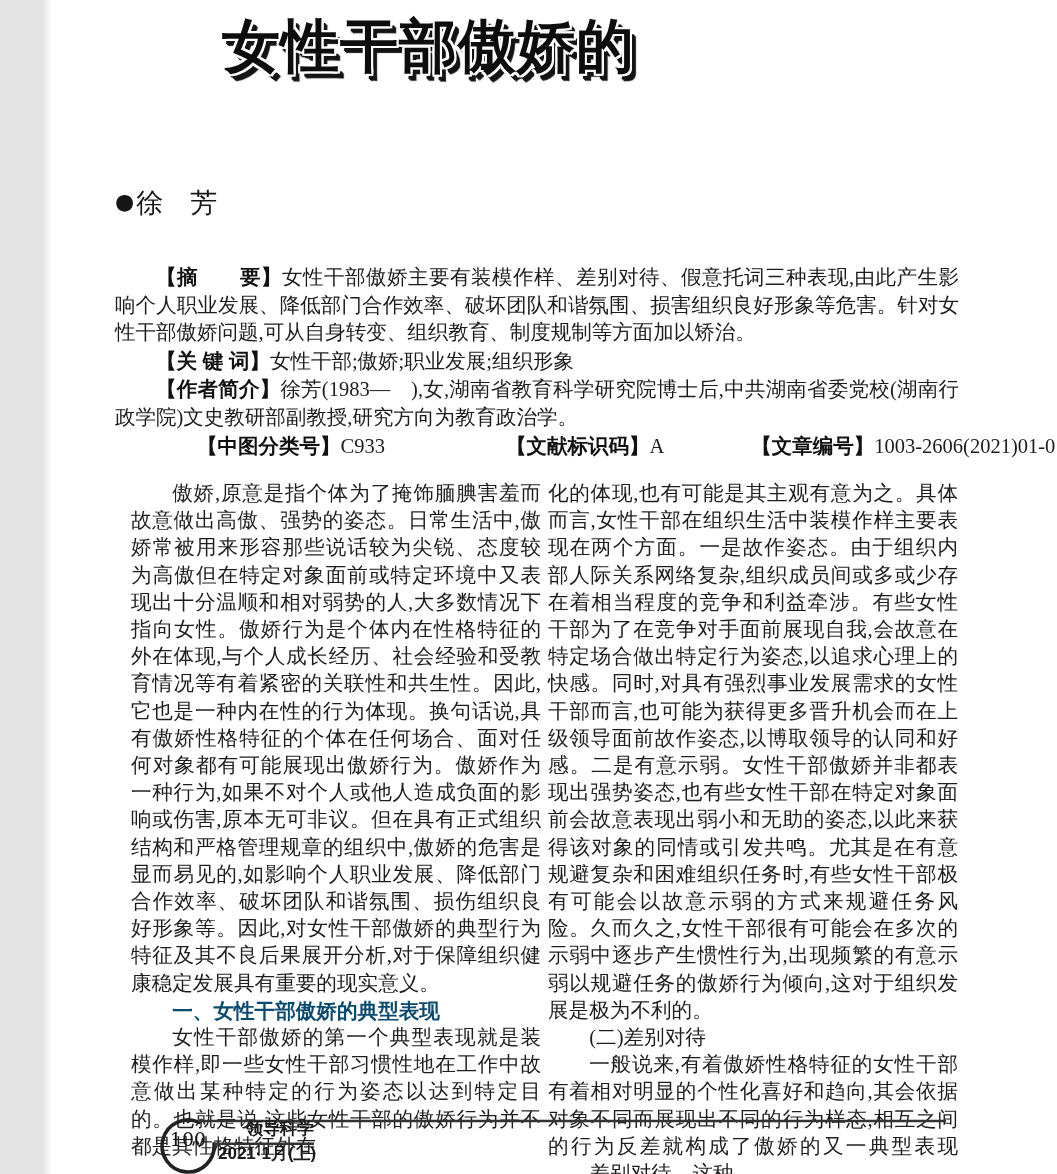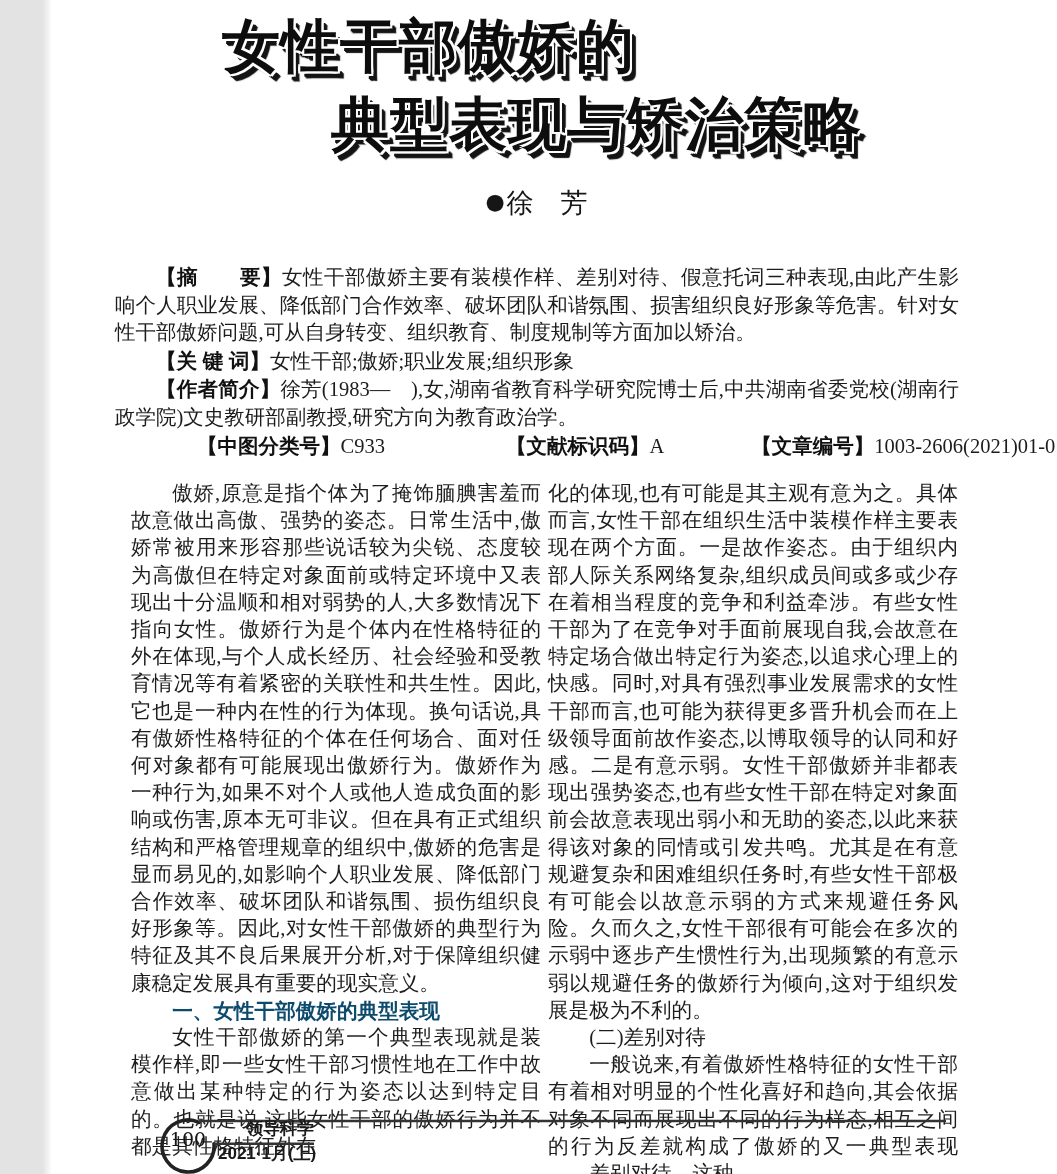--- a/index.html
+++ b/index.html
@@ -29,21 +29,21 @@
       -2px -2px 0 #fff, 0 -2px 0 #fff, 2px -2px 0 #fff,
       -2px  0   0 #fff, 2px  0   0 #fff,
       -2px  2px 0 #fff, 0  2px 0 #fff, 2px 2px 0 #fff,
       4px 5px 0 #141414, 5px 6px 0 #141414, 6px 7px 1px #141414;
   }
   .title-1{left:222px;top:8px;}
   .title-2{left:331px;top:86px;}
   
   .byline{
     position:absolute;left:115px;top:185px;width:843px;
-    text-align:center;font-size:27px;color:#161616;
+    font-size:27px;color:#161616;
     font-family:"DejaVu Serif","Liberation Serif",serif;
     white-space:nowrap;
   }
   .byline .dot{font-size:22px;vertical-align:3px;margin-right:2px;}
   
   .meta{
     position:absolute;left:115px;top:263px;width:844px;
     font-size:20.5px;line-height:27.6px;
     text-align:justify;
   }
@@ -95,21 +95,20 @@
   }
 </style>
 </head>
 <body>
 
 <div class="page">
 
   <div class="margin-bar"></div>
 
   <div class="title-line title-1">女性干部傲娇的</div>
-  <div class="title-line title-2">典型表现与矫治策略</div>
 
   <div class="byline">
     <span class="dot">●</span><span>徐　芳</span>
   </div>
 
   <div class="meta">
     <p><span class="lbl">【摘　　要】</span><span>女性干部傲娇主要有装模作样、差别对待、假意托词三种表现,由此产生影响个人职业发展、降低部门合作效率、破坏团队和谐氛围、损害组织良好形象等危害。针对女性干部傲娇问题,可从自身转变、组织教育、制度规制等方面加以矫治。</span></p>
     <p><span class="lbl">【关 键 词】</span><span>女性干部;傲娇;职业发展;组织形象</span></p>
     <p><span class="lbl">【作者简介】</span><span>徐芳(1983—　),女,湖南省教育科学研究院博士后,中共湖南省委党校(湖南行政学院)文史教研部副教授,研究方向为教育政治学。</span></p>
     <p class="clc-row"><span class="clc-item clc-gap1"><span class="lbl">【中图分类号】</span><span>C933</span></span><span class="clc-item clc-gap2"><span class="lbl">【文献标识码】</span><span>A</span></span><span class="clc-item"><span class="lbl">【文章编号】</span><span>1003-2606(2021)01-0100-03</span></span></p>

